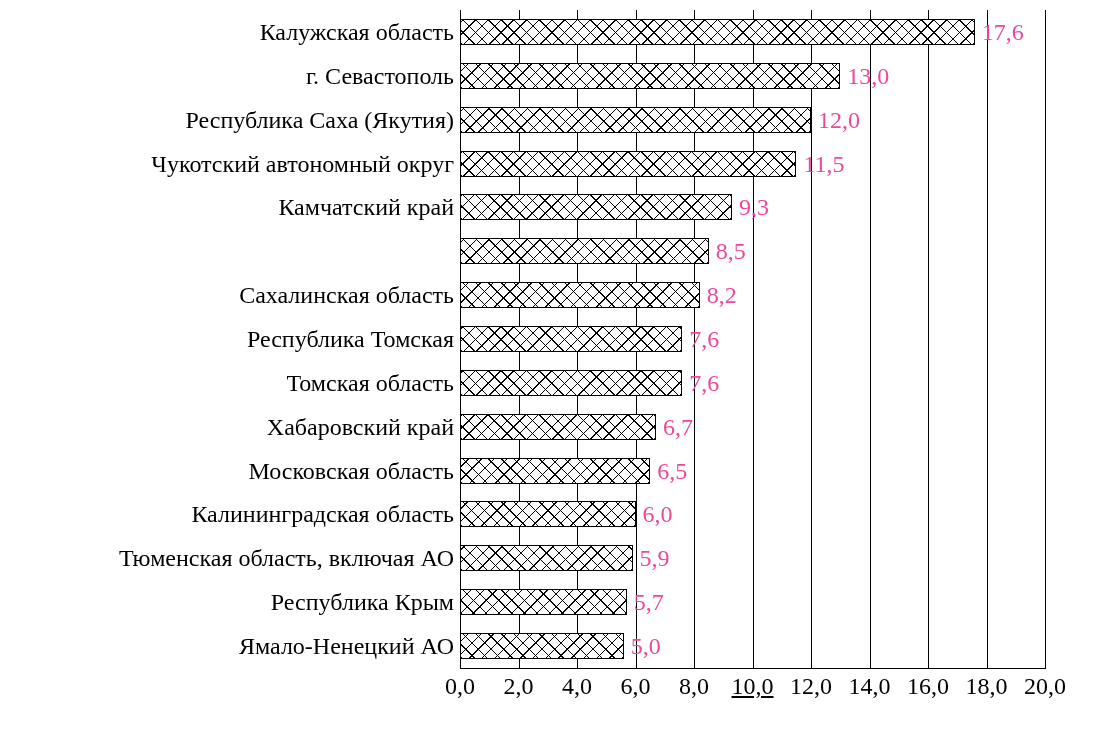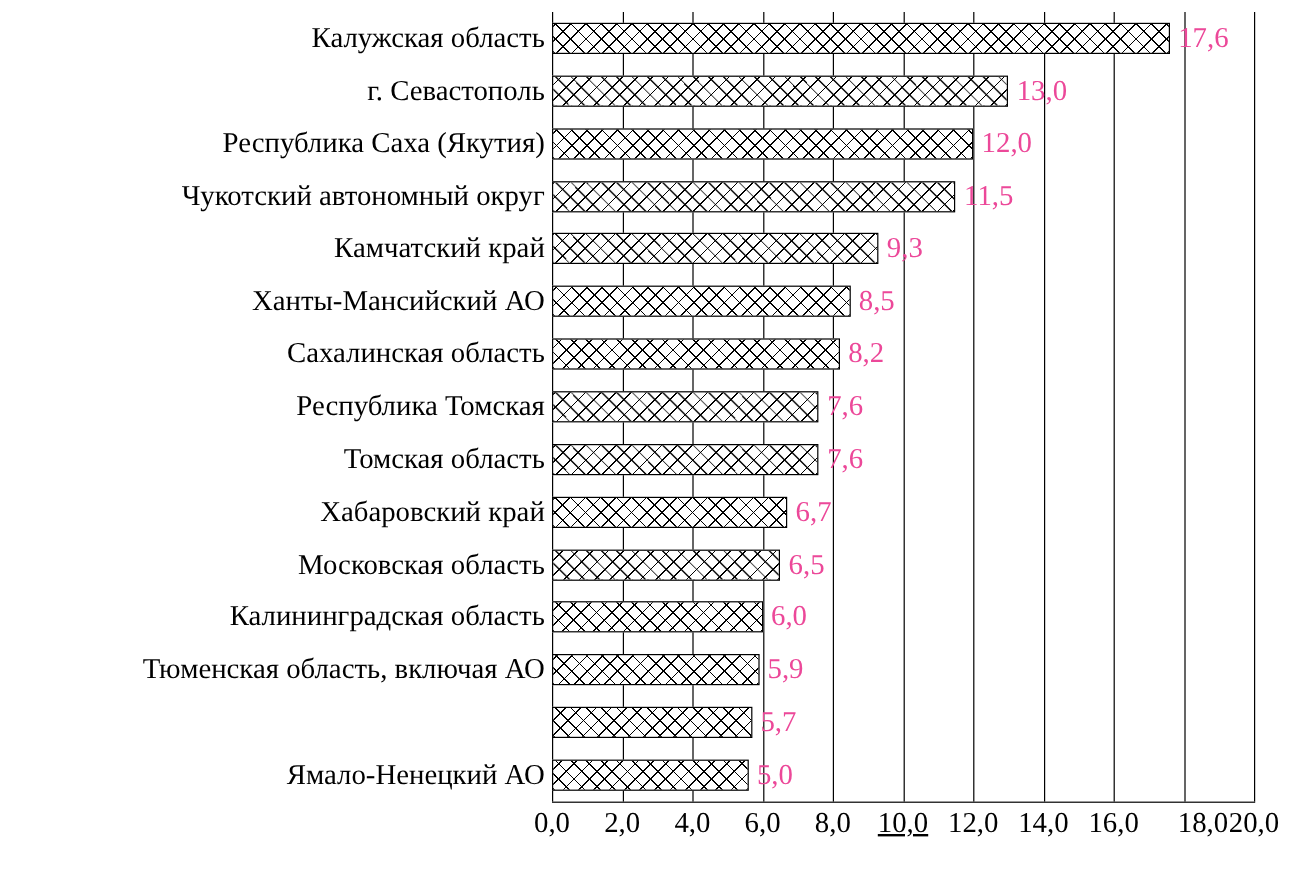--- a/index.html
+++ b/index.html
@@ -155,21 +155,20 @@
           <div class="cat-label">Чукотский автономный округ</div>
           <div class="bar" style="width: 57.5%;"></div>
           <div class="val-label">11,5</div>
         </div>
         <div class="row">
           <div class="cat-label">Камчатский край</div>
           <div class="bar" style="width: 46.5%;"></div>
           <div class="val-label">9,3</div>
         </div>
         <div class="row">
-          <div class="cat-label">Ханты-Мансийский АО</div>
           <div class="bar" style="width: 42.5%;"></div>
           <div class="val-label">8,5</div>
         </div>
         <div class="row">
           <div class="cat-label">Сахалинская область</div>
           <div class="bar" style="width: 41%;"></div>
           <div class="val-label">8,2</div>
         </div>
         <div class="row">
           <div class="cat-label">Республика Томская</div>
@@ -195,20 +194,21 @@
           <div class="cat-label">Калининградская область</div>
           <div class="bar" style="width: 30%;"></div>
           <div class="val-label">6,0</div>
         </div>
         <div class="row">
           <div class="cat-label">Тюменская область, включая АО</div>
           <div class="bar" style="width: 29.5%;"></div>
           <div class="val-label">5,9</div>
         </div>
         <div class="row">
+          <div class="cat-label">Республика Крым</div>
           <div class="bar" style="width: 28.5%;"></div>
           <div class="val-label">5,7</div>
         </div>
         <div class="row">
           <div class="cat-label">Ямало-Ненецкий АО</div>
           <div class="bar" style="width: 28%;"></div>
           <div class="val-label">5,0</div>
         </div>
       </div>
   </div>
@@ -218,17 +218,17 @@
   <div class="x-ticks" id="x-ticks">
       <div class="x-tick" style="left: 0%;">0,0</div>
       <div class="x-tick" style="left: 10%;">2,0</div>
       <div class="x-tick" style="left: 20%;">4,0</div>
       <div class="x-tick" style="left: 30%;">6,0</div>
       <div class="x-tick" style="left: 40%;">8,0</div>
       <div class="x-tick" style="left: 50%; text-decoration: underline;">10,0</div>
       <div class="x-tick" style="left: 60%;">12,0</div>
       <div class="x-tick" style="left: 70%;">14,0</div>
       <div class="x-tick" style="left: 80%;">16,0</div>
-      <div class="x-tick" style="left: 90%; margin-left: 16px;">18,0</div>
+      <div class="x-tick" style="left: 90%;">18,0</div>
       <div class="x-tick" style="left: 100%;">20,0</div>
     </div>
 
 </div>
 
 </body></html>

